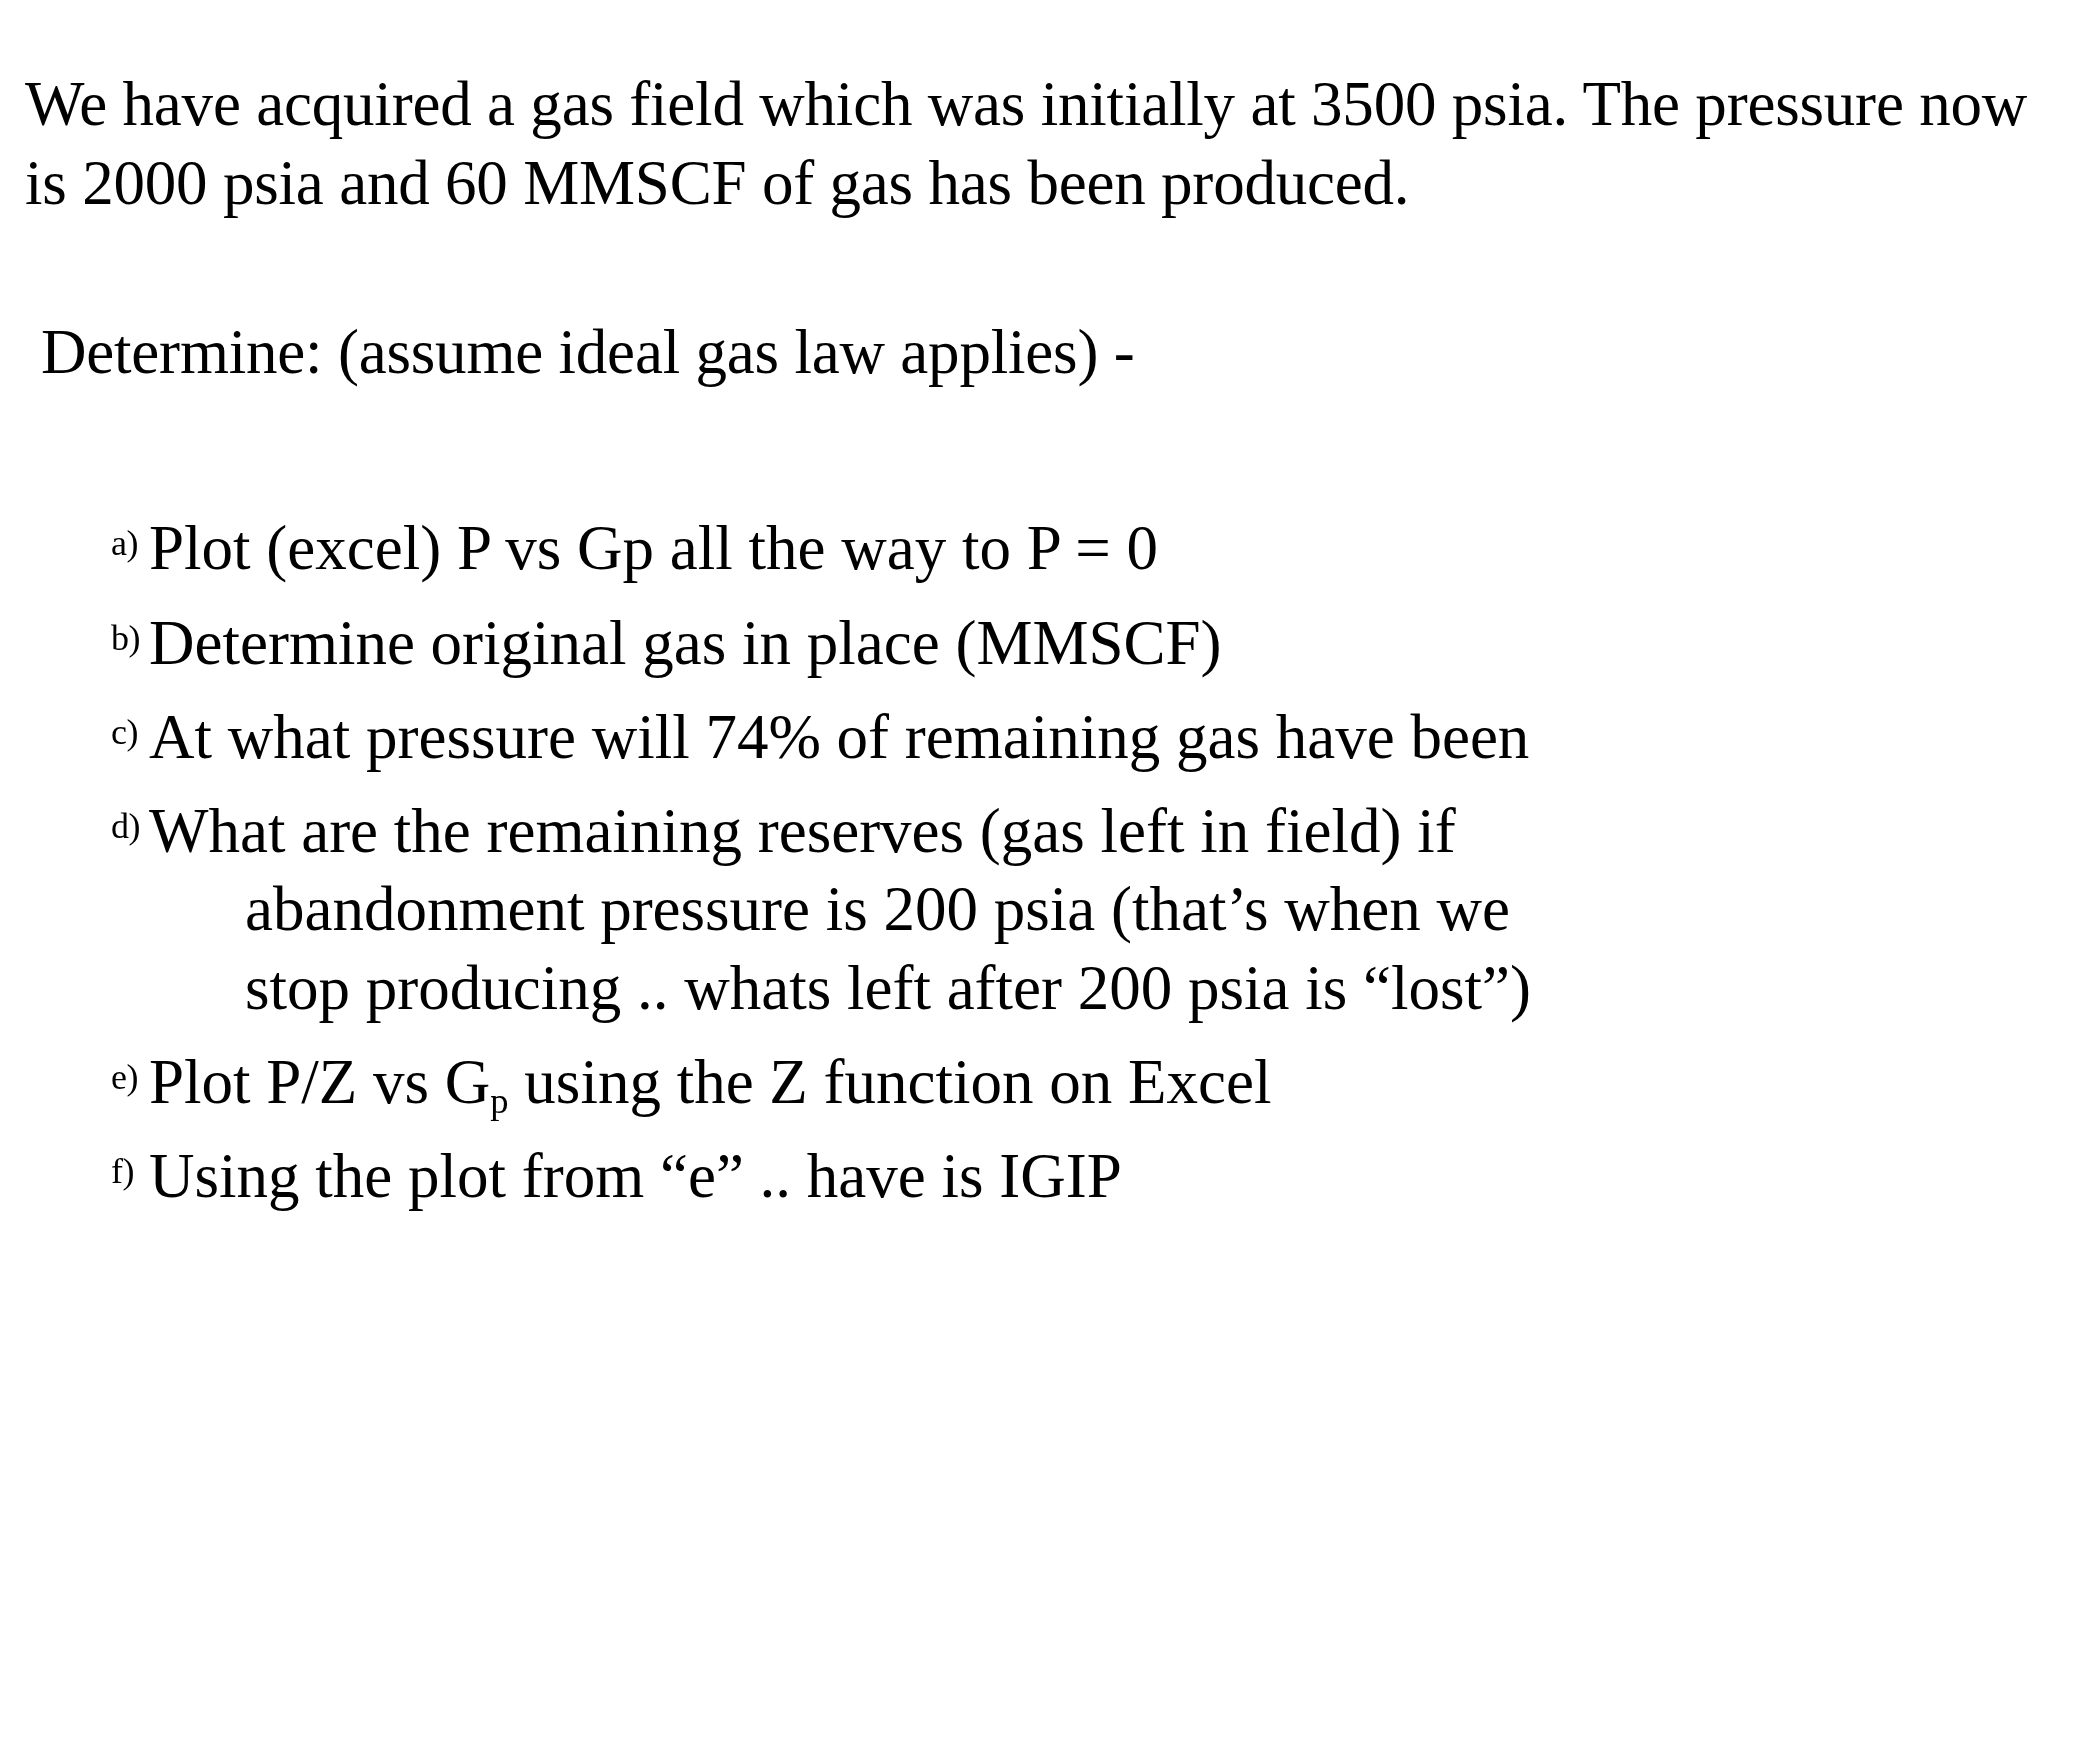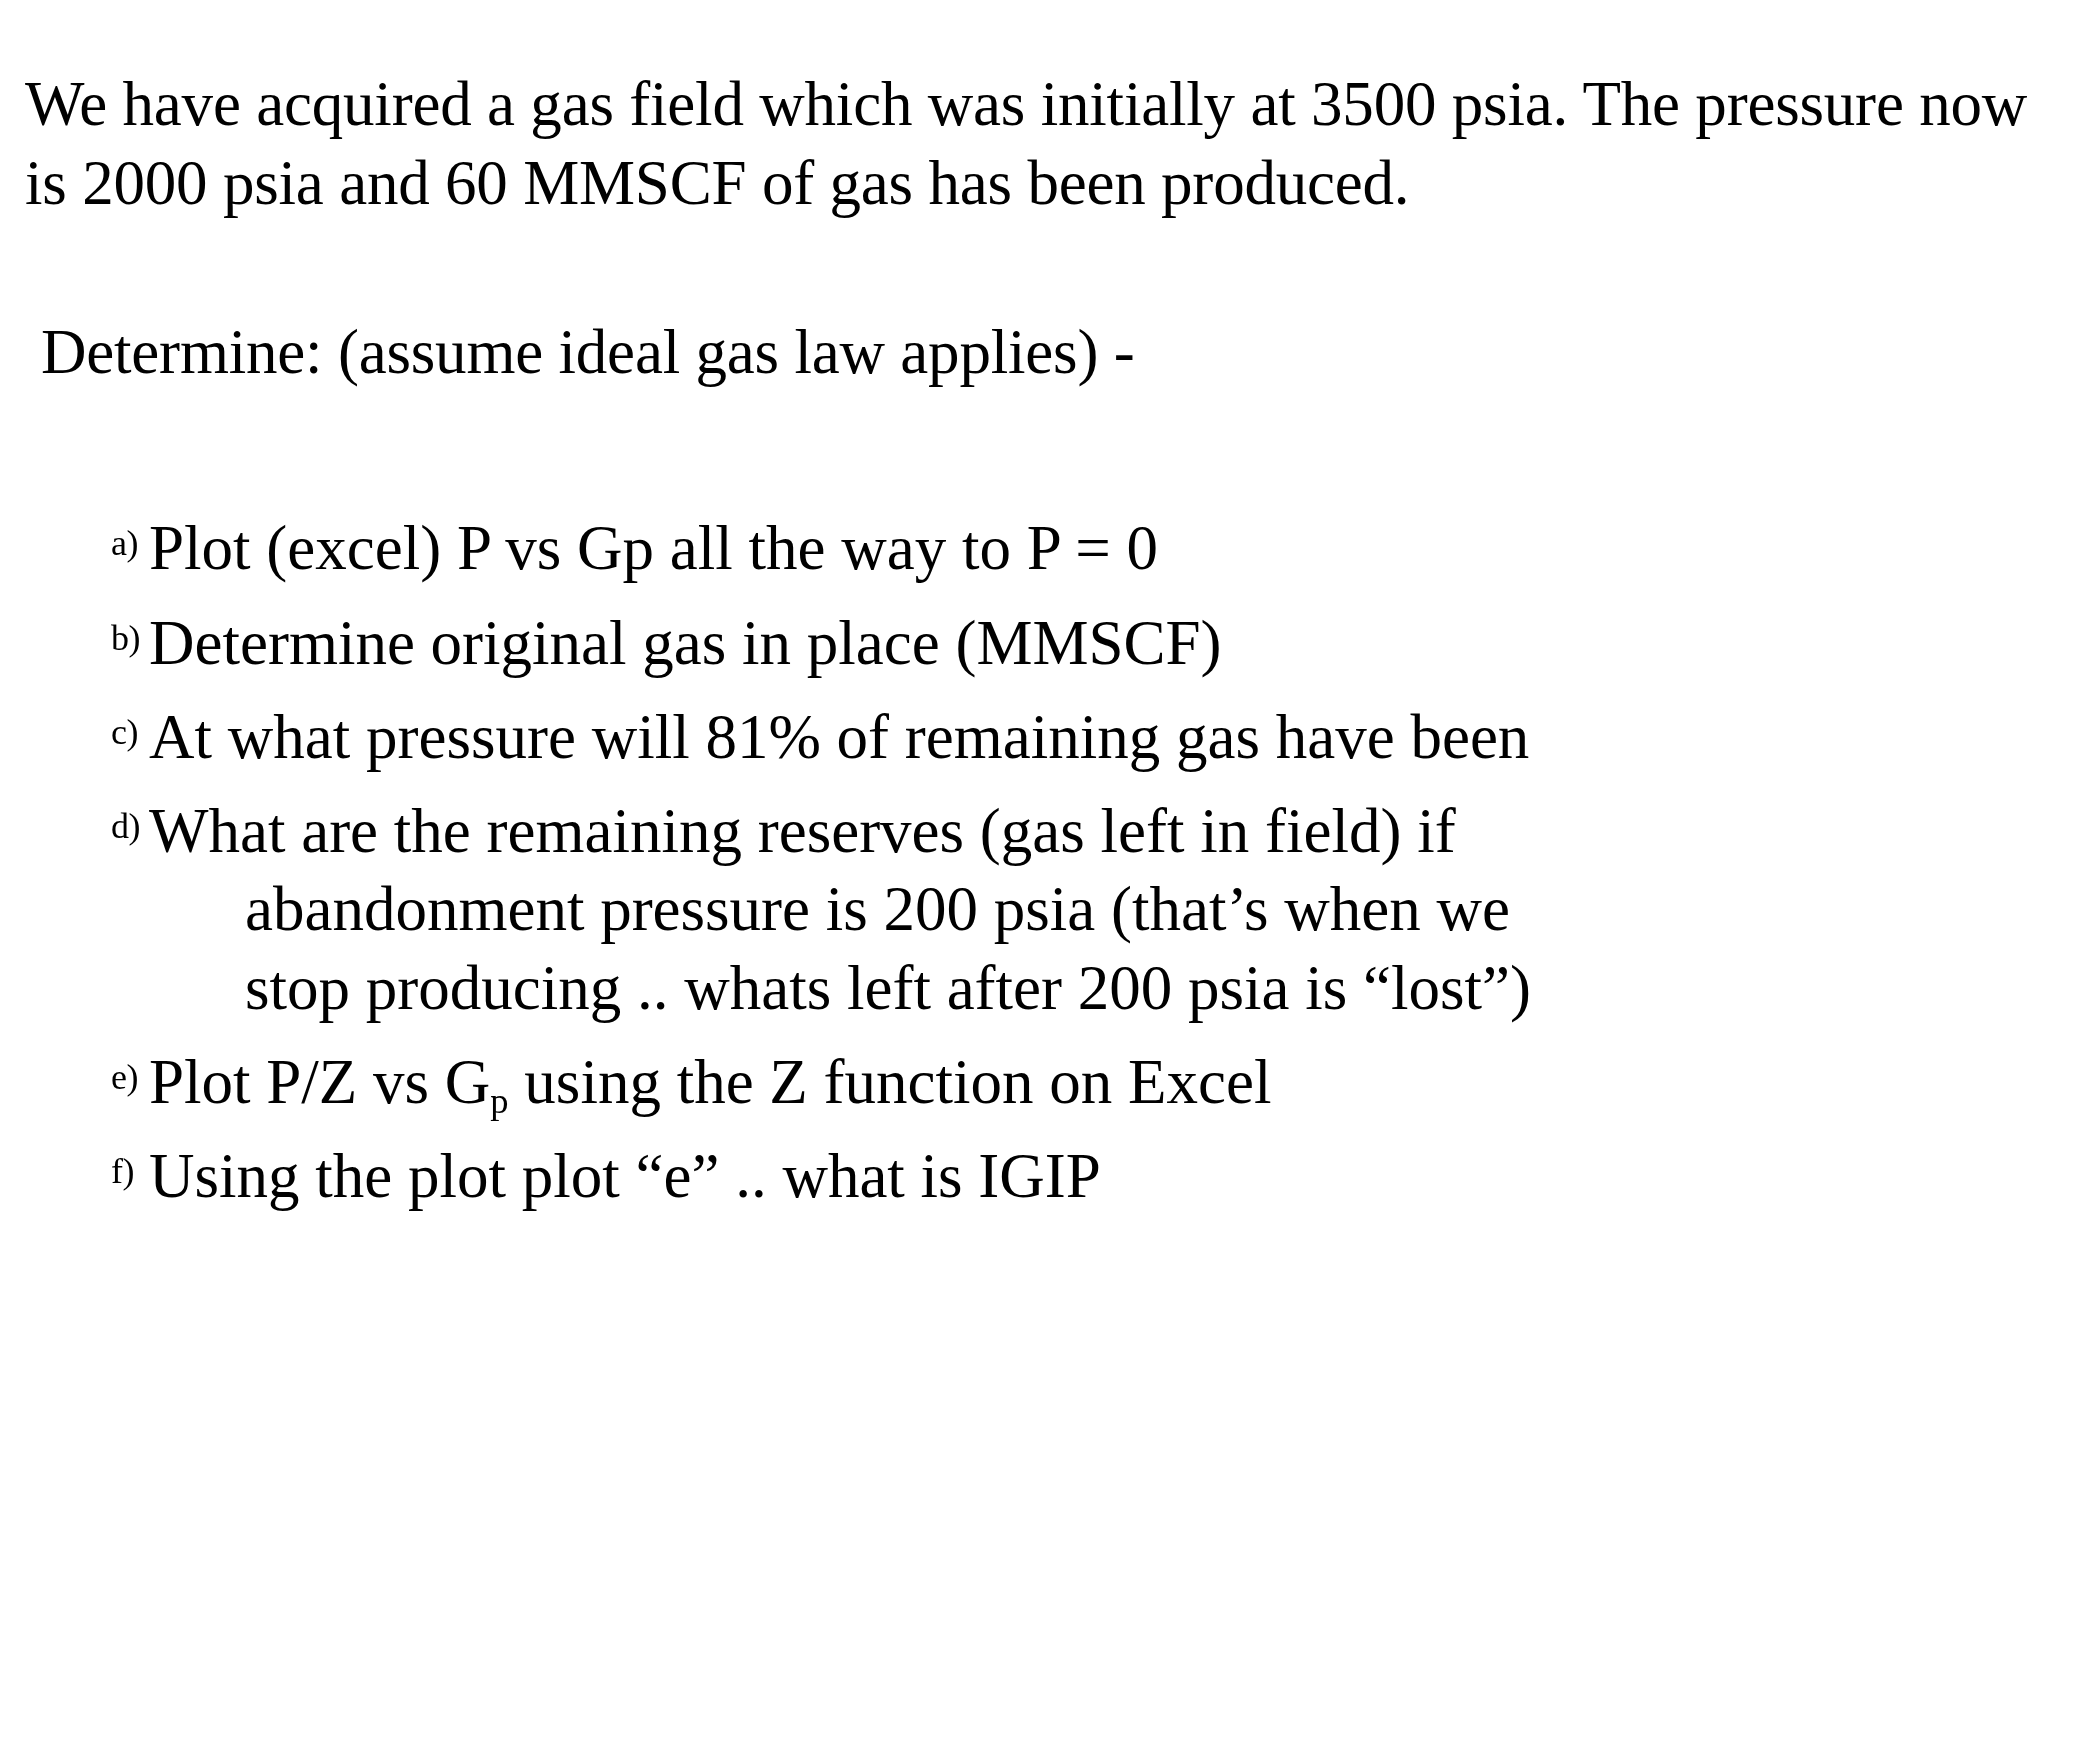--- a/index.html
+++ b/index.html
@@ -101,21 +101,21 @@
     <li class="list-item">
       <span class="marker">b)</span>
       <span class="item-text">
         <span>Determine original gas in place (MMSCF)</span>
       </span>
     </li>
 
     <li class="list-item">
       <span class="marker">c)</span>
       <span class="item-text">
-        <span>At what pressure will 81% of remaining gas have been</span>
+        <span>At what pressure will 74% of remaining gas have been</span>
       </span>
     </li>
 
     <li class="list-item">
       <span class="marker">d)</span>
       <span class="item-text">
         <span>What are the remaining reserves (gas left in field) if</span>
         <span class="cont">abandonment pressure is 200 psia (that’s when we</span>
         <span class="cont">stop producing .. whats left after 200 psia is “lost”)</span>
       </span>
@@ -124,19 +124,19 @@
     <li class="list-item">
       <span class="marker">e)</span>
       <span class="item-text">
         <span>Plot P/Z vs G</span><sub>p</sub><span> using the Z function on Excel</span>
       </span>
     </li>
 
     <li class="list-item">
       <span class="marker">f)</span>
       <span class="item-text">
-        <span>Using the plot plot “e” .. what is IGIP</span>
+        <span>Using the plot from “e” .. have is IGIP</span>
       </span>
     </li>
 
   </ul>
 </div>
 
 
 </body></html>

